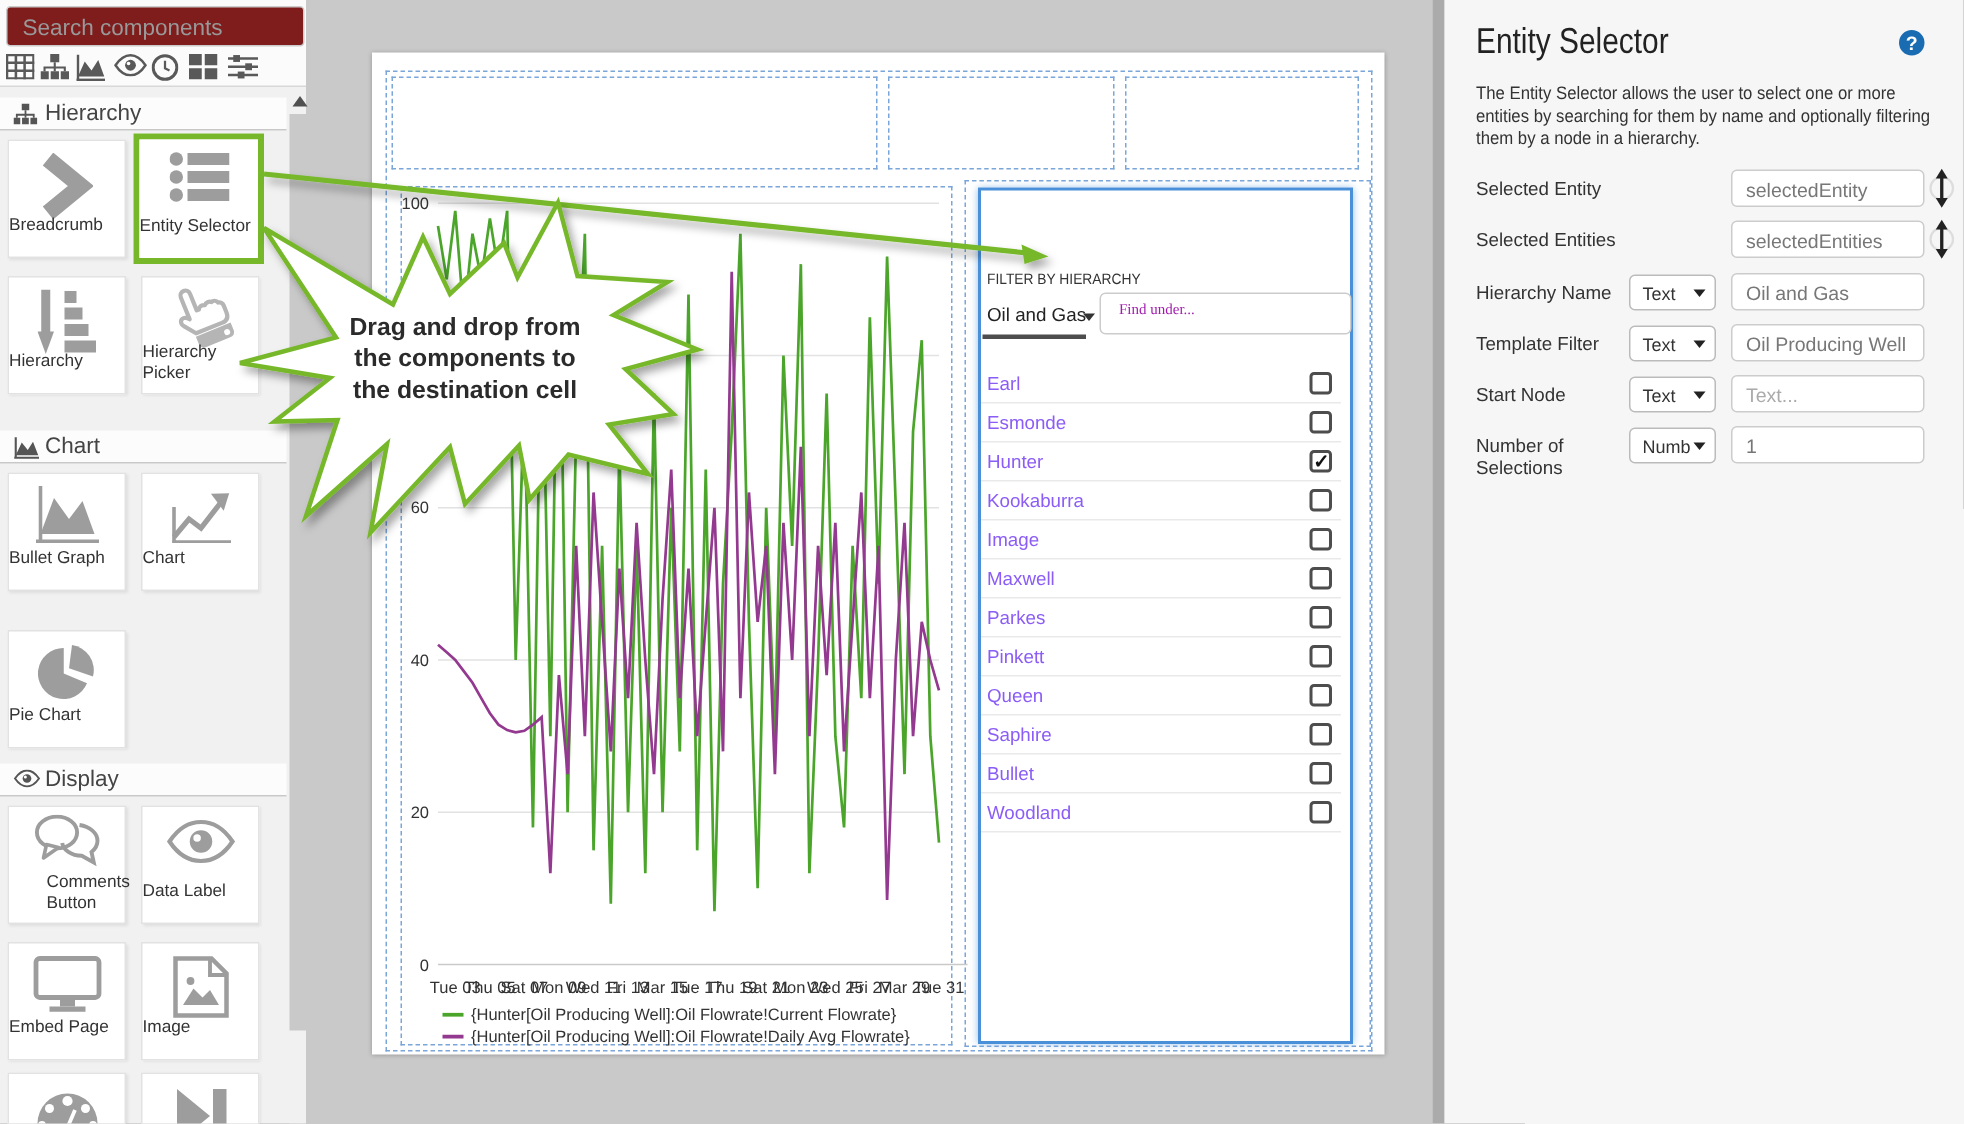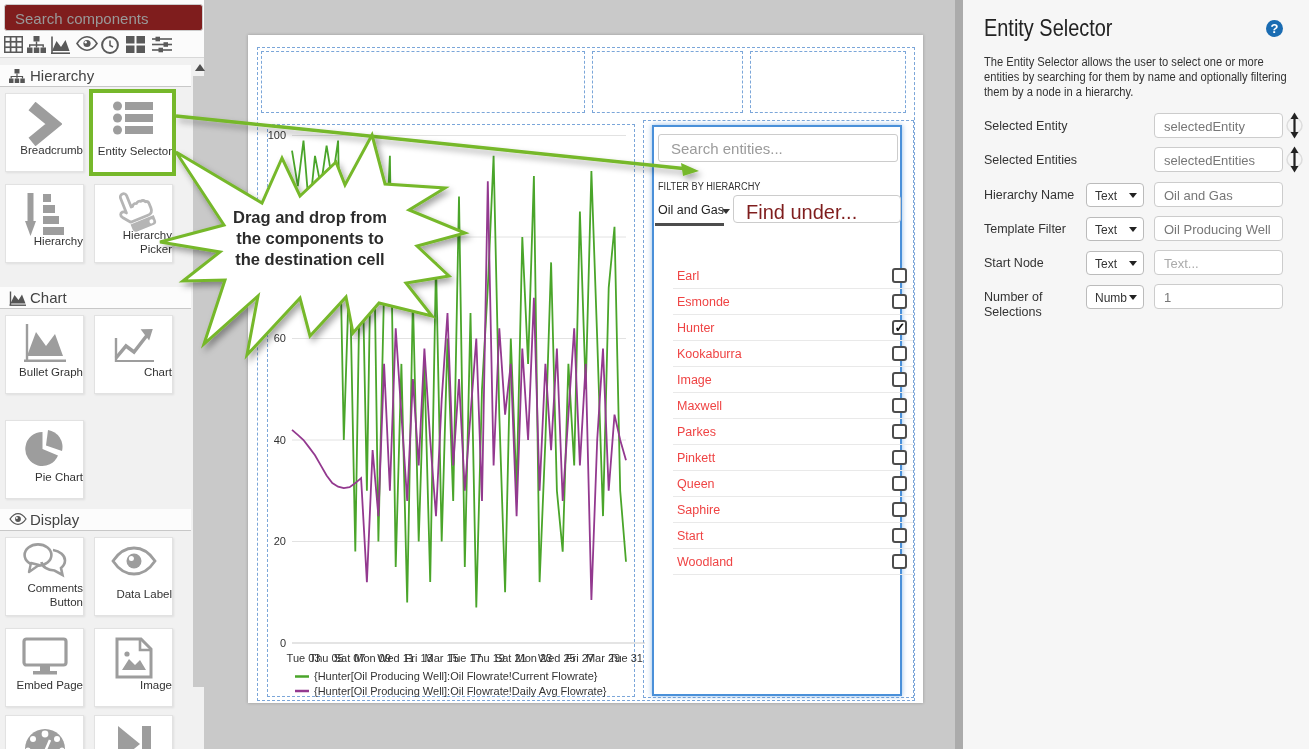--- a/index.html
+++ b/index.html
@@ -8,41 +8,41 @@
 
 #sidebar{left:0;top:0;width:204px;height:749px;background:#f1f1f1;border-right:1px solid #c0c0c0;}
 #sbtop{left:0;top:0;width:204px;height:58px;background:#fbfbfb;border-bottom:1px solid #d8d8d8;}
 #searchbox{left:4px;top:4px;width:199px;height:27px;background:#7f1d1d;border:1px solid #ccc;border-radius:3px;}
 #searchbox span{position:absolute;left:10px;top:5px;color:#999;font-size:15px;}
 #toolbar{left:4px;top:36px;width:196px;height:20px;}
 .tbi{position:absolute;top:0;}
 .shead{left:0;width:191px;height:22px;background:#fcfcfc;border-bottom:1px solid #c8c8c8;color:#444;font-size:15px;}
 .shead svg{position:absolute;left:9px;top:4px;}
 .shead span{position:absolute;left:30px;top:2px;}
-.tile{width:79px;height:79px;background:#fff;border:1px solid #e2e2e2;box-shadow:1px 1px 2px rgba(0,0,0,0.08);text-align:right;color:#333;}
+.tile{width:79px;height:79px;background:#fff;border:1px solid #e2e2e2;box-shadow:1px 1px 2px rgba(0,0,0,0.08);text-align:left;color:#333;}
 .tile .lbl{position:absolute;width:100%;bottom:14px;font-size:11.5px;line-height:13.5px;color:#333;}
 .tile svg{position:absolute;left:50%;top:8px;transform:translateX(-50%);}
 .tile2 svg{top:5px;}
 .tile2 .lbl{bottom:6px;}
 
 #sbscroll{left:193px;top:58px;width:11px;height:691px;background:#f1f1f1;}
 #sbthumb{left:193px;top:76px;width:11px;height:611px;background:#c9c9c9;}
 
 #page{left:248px;top:35px;width:675px;height:668px;background:#fff;box-shadow:0 0 3px rgba(0,0,0,0.25);}
 .dash{border:1px dashed #7ba6d9;}
 
 #widget{left:652px;top:125px;width:250px;height:571px;background:#fff;border:2px solid #4a90d9;box-shadow:0 0 5px rgba(74,144,217,0.6);}
 #wsearch{left:4px;top:7px;width:240px;height:28px;border:1px solid #ccc;border-radius:3px;background:#fff;}
 #wsearch span{position:absolute;left:12px;top:5px;font-size:15px;color:#9b9b9b;}
 #wfilter{left:4px;top:54px;font-size:10px;color:#333;transform:scaleX(0.92);transform-origin:0 0;}
 #woil{left:4px;top:76px;font-size:12.5px;color:#222;}
 #wunder{left:1px;top:96px;width:69px;height:3px;background:#4d4d4d;}
 #wfind{left:79px;top:68px;width:168px;height:28px;border:1px solid #ccc;border-radius:4px;background:#fff;}
-#wfind span{position:absolute;left:12px;top:5px;font-size:20px;color:#7f1d1d;}
-.erow{left:19px;width:240px;height:26px;border-bottom:1px solid #e9e9e9;font-size:12.5px;color:#ef4444;margin-top:20px;}
+#wfind span{position:absolute;left:12px;top:5px;font-size:10px;color:#a21caf;font-family:Liberation Serif, serif;}
+.erow{left:0;width:240px;height:26px;border-bottom:1px solid #e9e9e9;font-size:12.5px;color:#8b5cf6;}
 .erow span{position:absolute;left:4px;top:6px;}
 .cbx{position:absolute;right:6px;top:5px;width:15px;height:15px;border:2px solid #4d4d4d;border-radius:3px;background:#fff;}
 .cbx.chk::after{content:"\2713";position:absolute;left:0.5px;top:-2.5px;font-size:13px;font-weight:bold;color:#111;}
 
 #mscroll{left:955px;top:0;width:8px;height:749px;background:#e3e3e3;}
 #mthumb{left:955px;top:0;width:8px;height:749px;background:#ababab;}
 
 #panel{left:963px;top:0;width:346px;height:749px;background:#f6f6f6;}
 #ptitle{left:984px;top:14px;font-size:24px;color:#222;transform:scaleX(0.83);transform-origin:0 0;}
 #phelp{left:1266px;top:20px;width:17px;height:17px;border-radius:50%;background:#1a6cb2;color:#fff;font-size:13px;font-weight:bold;text-align:center;line-height:17px;}
@@ -106,23 +106,20 @@
       </g>
 <g font-size="11" fill="#333">
 <line x1="295" y1="676.5" x2="309" y2="676.5" stroke="#4aa52a" stroke-width="2.5"></line>
 <text x="314" y="680">{Hunter[Oil Producing Well]:Oil Flowrate!Current Flowrate}</text>
 <line x1="295" y1="691" x2="309" y2="691" stroke="#93398f" stroke-width="2.5"></line>
 <text x="314" y="694.5">{Hunter[Oil Producing Well]:Oil Flowrate!Daily Avg Flowrate}</text>
 </g>
 </svg>
 
 <div class="abs" id="widget">
-  <div class="abs" id="wsearch">
-        <span>Search entities...</span>
-      </div>
   <div class="abs" id="wfilter">FILTER BY HIERARCHY</div>
   <div class="abs" id="woil">Oil and Gas</div>
       <div class="abs" style="left:68px;top:82px;width:0;height:0;border-left:4.5px solid transparent;border-right:4.5px solid transparent;border-top:5.5px solid #333;"></div>
   <div class="abs" id="wunder"></div>
   <div class="abs" id="wfind">
         <span>Find under...</span>
       </div>
   <div class="abs erow" style="top:116px;">
         <span>Earl</span>
         <div class="cbx"></div>
@@ -157,21 +154,21 @@
       </div>
       <div class="abs erow" style="top:324px;">
         <span>Queen</span>
         <div class="cbx"></div>
       </div>
       <div class="abs erow" style="top:350px;">
         <span>Saphire</span>
         <div class="cbx"></div>
       </div>
       <div class="abs erow" style="top:376px;">
-        <span>Start</span>
+        <span>Bullet</span>
         <div class="cbx"></div>
       </div>
       <div class="abs erow" style="top:402px;">
         <span>Woodland</span>
         <div class="cbx"></div>
       </div>
 </div>
 
 <div class="abs" id="sidebar"></div>
 <div class="abs" id="sbtop"></div>
@@ -309,21 +306,21 @@
         <div class="lbl">Pie Chart</div>
       </div>
       <div class="abs shead" style="top:509px;">
         <svg width="18" height="12" viewBox="0 0 18 12">
           <path d="M1 6C4 1.7 7 0.7 9 0.7C11 0.7 14 1.7 17 6C14 10.3 11 11.3 9 11.3C7 11.3 4 10.3 1 6Z" fill="none" stroke="#555" stroke-width="1.3"></path>
           <circle cx="9" cy="6" r="2.9" fill="#555"></circle>
           <circle cx="7.9" cy="5" r="1" fill="#fff"></circle>
         </svg>
         <span>Display</span>
       </div>
-      <div class="abs tile tile2" style="left:5px;top:537px;">
+      <div class="abs tile tile2" style="left:5px;top:537px;padding-left:25px;">
         <svg width="44" height="36" viewBox="0 0 44 36">
           <ellipse cx="15" cy="12" rx="13.4" ry="10.6" fill="none" stroke="#9d9d9d" stroke-width="2.6"></ellipse>
           <path d="M8 20L6 29L16 22Z" fill="#fff" stroke="#9d9d9d" stroke-width="2.4" stroke-linejoin="round"></path>
           <path d="M30 7C37 8 42 12.5 42 17.5C42 20.5 40.5 23 38 25L39.5 32L31.5 27.5C24.5 27.5 19 23.5 18.5 19" fill="none" stroke="#9d9d9d" stroke-width="2.6"></path>
         </svg>
         <div class="lbl">Comments<br>Button</div>
       </div>
       <div class="abs tile " style="left:94px;top:537px;">
         <svg width="46" height="30" viewBox="0 0 46 30">
           <path d="M2 15C9 4.5 16 2 23 2C30 2 37 4.5 44 15C37 25.5 30 28 23 28C16 28 9 25.5 2 15Z" fill="none" stroke="#9d9d9d" stroke-width="2.8"></path>

